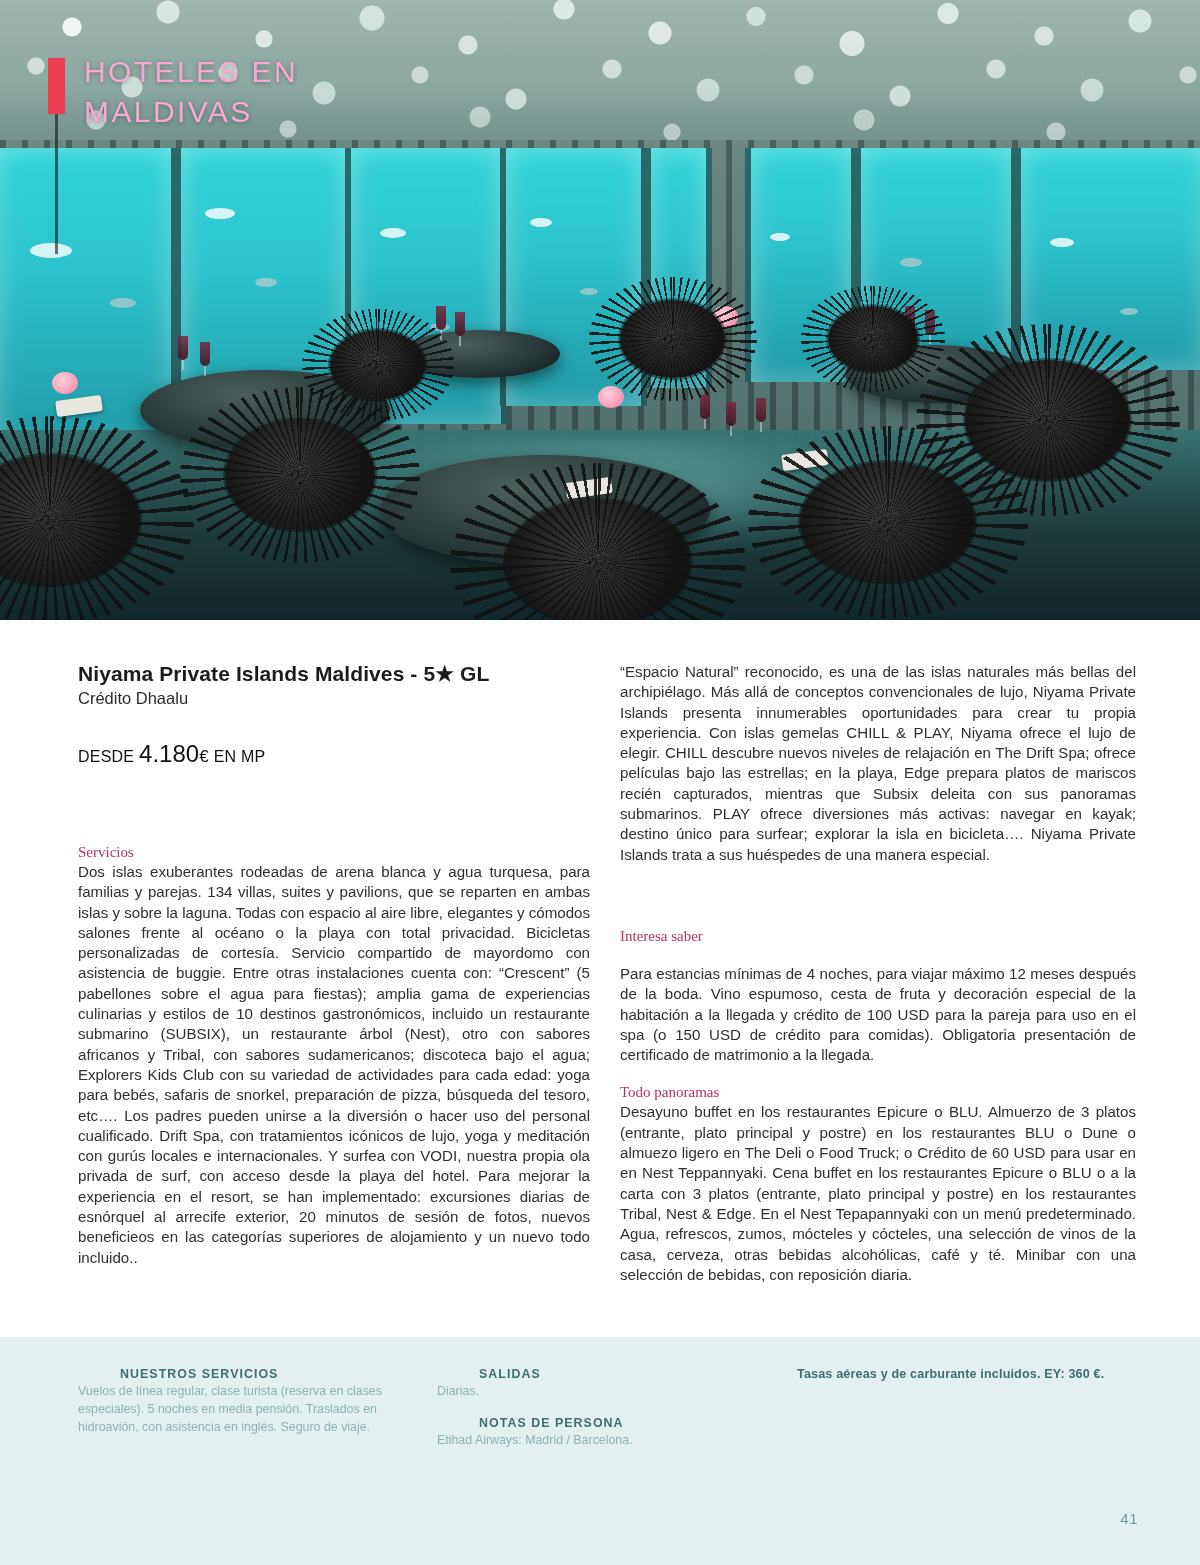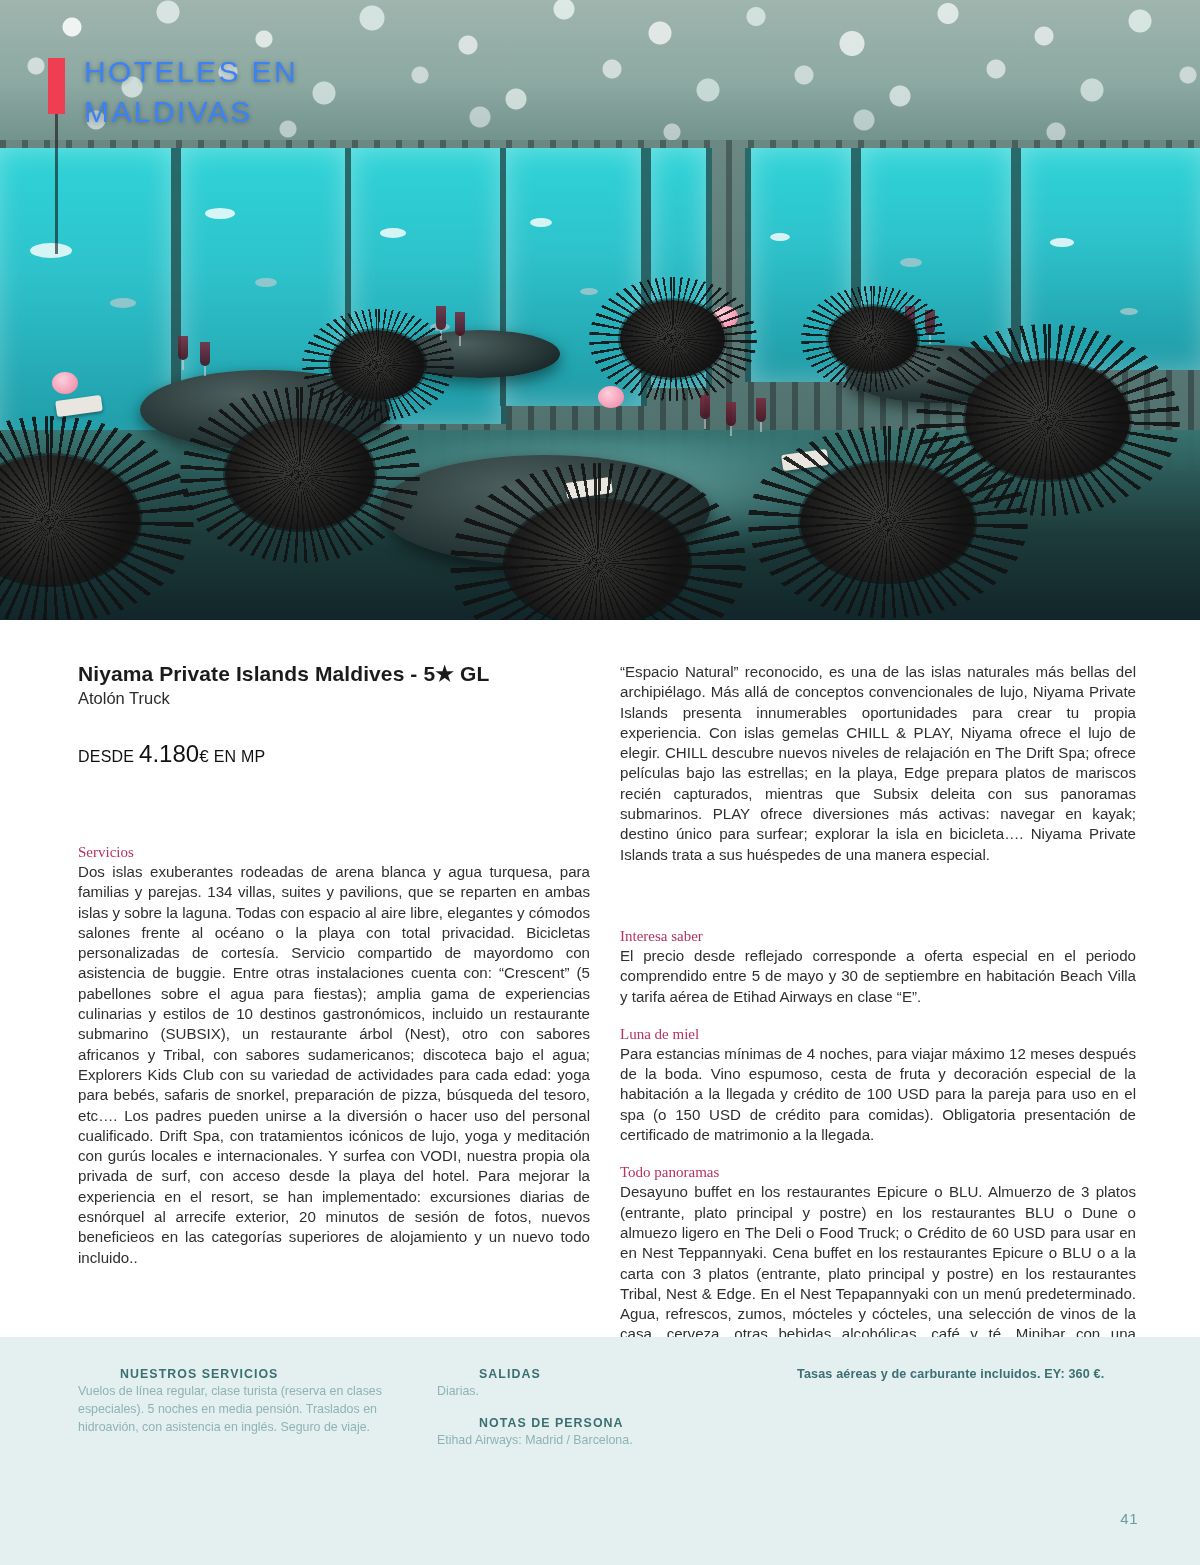--- a/index.html
+++ b/index.html
@@ -106,21 +106,21 @@
   .hero-marker{
     position:absolute;left:48px;top:58px;width:17px;height:56px;
     background:#ef3e52;
   }
   .hero-marker-stem{
     position:absolute;left:55px;top:114px;width:3px;height:140px;
     background:rgba(20,20,20,.6);
   }
   .hero-title{
     position:absolute;left:84px;top:52px;
-    color:#3b82f6;
+    color:#f9a8d4;
     font-size:30px;letter-spacing:2.4px;line-height:1.33;
     font-weight:400;
     text-shadow:0 1px 5px rgba(0,0,0,.35);
   }
   .hero-title div{white-space:nowrap;}
 
   
   .page{
     position:absolute;left:0;top:620px;width:1200px;height:623px;
     background:#fff;
@@ -248,43 +248,41 @@
   <div class="hero-title">
     <div>HOTELES EN</div>
     <div>MALDIVAS</div>
   </div>
 </div>
 
 <div class="page">
 
   <div class="colL">
     <h1 class="hotel-name">Niyama Private Islands Maldives - 5★ GL</h1>
-    <div class="hotel-loc">Atolón Truck</div>
+    <div class="hotel-loc">Crédito Dhaalu</div>
     <div class="price-line">
       <span class="sm">DESDE</span>
       <span class="big">4.180</span><span>€</span>
       <span class="sm">EN MP</span>
     </div>
 
     <div class="sec" style="margin-top:76px;">
       <div class="sec-head">Servicios</div>
       <p class="body-text">Dos islas exuberantes rodeadas de arena blanca y agua turquesa, para familias y parejas. 134 villas, suites y pavilions, que se reparten en ambas islas y sobre la laguna. Todas con espacio al aire libre, elegantes y cómodos salones frente al océano o la playa con total privacidad. Bicicletas personalizadas de cortesía. Servicio compartido de mayordomo con asistencia de buggie. Entre otras instalaciones cuenta con: “Crescent” (5 pabellones sobre el agua para fiestas); amplia gama de experiencias culinarias y estilos de 10 destinos gastronómicos, incluido un restaurante submarino (SUBSIX), un restaurante árbol (Nest), otro con sabores africanos y Tribal, con sabores sudamericanos; discoteca bajo el agua; Explorers Kids Club con su variedad de actividades para cada edad: yoga para bebés, safaris de snorkel, preparación de pizza, búsqueda del tesoro, etc…. Los padres pueden unirse a la diversión o hacer uso del personal cualificado. Drift Spa, con tratamientos icónicos de lujo, yoga y meditación con gurús locales e internacionales. Y surfea con VODI, nuestra propia ola privada de surf, con acceso desde la playa del hotel. Para mejorar la experiencia en el resort, se han implementado: excursiones diarias de esnórquel al arrecife exterior, 20 minutos de sesión de fotos, nuevos beneficieos en las categorías superiores de alojamiento y un nuevo todo incluido..</p>
     </div>
   </div>
 
   <div class="colR">
     <p class="body-text intro">“Espacio Natural” reconocido, es una de las islas naturales más bellas del archipiélago. Más allá de conceptos convencionales de lujo, Niyama Private Islands presenta innumerables oportunidades para crear tu propia experiencia. Con islas gemelas CHILL &amp; PLAY, Niyama ofrece el lujo de elegir. CHILL descubre nuevos niveles de relajación en The Drift Spa; ofrece películas bajo las estrellas; en la playa, Edge prepara platos de mariscos recién capturados, mientras que Subsix deleita con sus panoramas submarinos. PLAY ofrece diversiones más activas: navegar en kayak; destino único para surfear; explorar la isla en bicicleta…. Niyama Private Islands trata a sus huéspedes de una manera especial.</p>
 
     <div class="sec" style="margin-top:63px;">
       <div class="sec-head">Interesa saber</div>
-      <p class="body-text">El precio desde reflejado corresponde a oferta especial en el periodo comprendido entre 5 de mayo y 30 de septiembre en habitación Beach Villa y tarifa aérea de Etihad Airways en clase “E”.</p>
     </div>
 
     <div class="sec">
-      <div class="sec-head">Luna de miel</div>
       <p class="body-text">Para estancias mínimas de 4 noches, para viajar máximo 12 meses después de la boda. Vino espumoso, cesta de fruta y decoración especial de la habitación a la llegada y crédito de 100 USD para la pareja para uso en el spa (o 150 USD de crédito para comidas). Obligatoria presentación de certificado de matrimonio a la llegada.</p>
     </div>
 
     <div class="sec">
       <div class="sec-head">Todo panoramas</div>
       <p class="body-text">Desayuno buffet en los restaurantes Epicure o BLU. Almuerzo de 3 platos (entrante, plato principal y postre) en los restaurantes BLU o Dune o almuezo ligero en The Deli o Food Truck; o Crédito de 60 USD para usar en en Nest Teppannyaki. Cena buffet en los restaurantes  Epicure o BLU o a la carta con 3 platos (entrante, plato principal y postre) en los restaurantes Tribal, Nest &amp; Edge. En el Nest Tepapannyaki con un menú predeterminado. Agua, refrescos, zumos, mócteles y cócteles, una selección de vinos de la casa, cerveza, otras bebidas alcohólicas, café y té. Minibar con una selección de bebidas, con reposición diaria.</p>
     </div>
   </div>
 </div>
 

